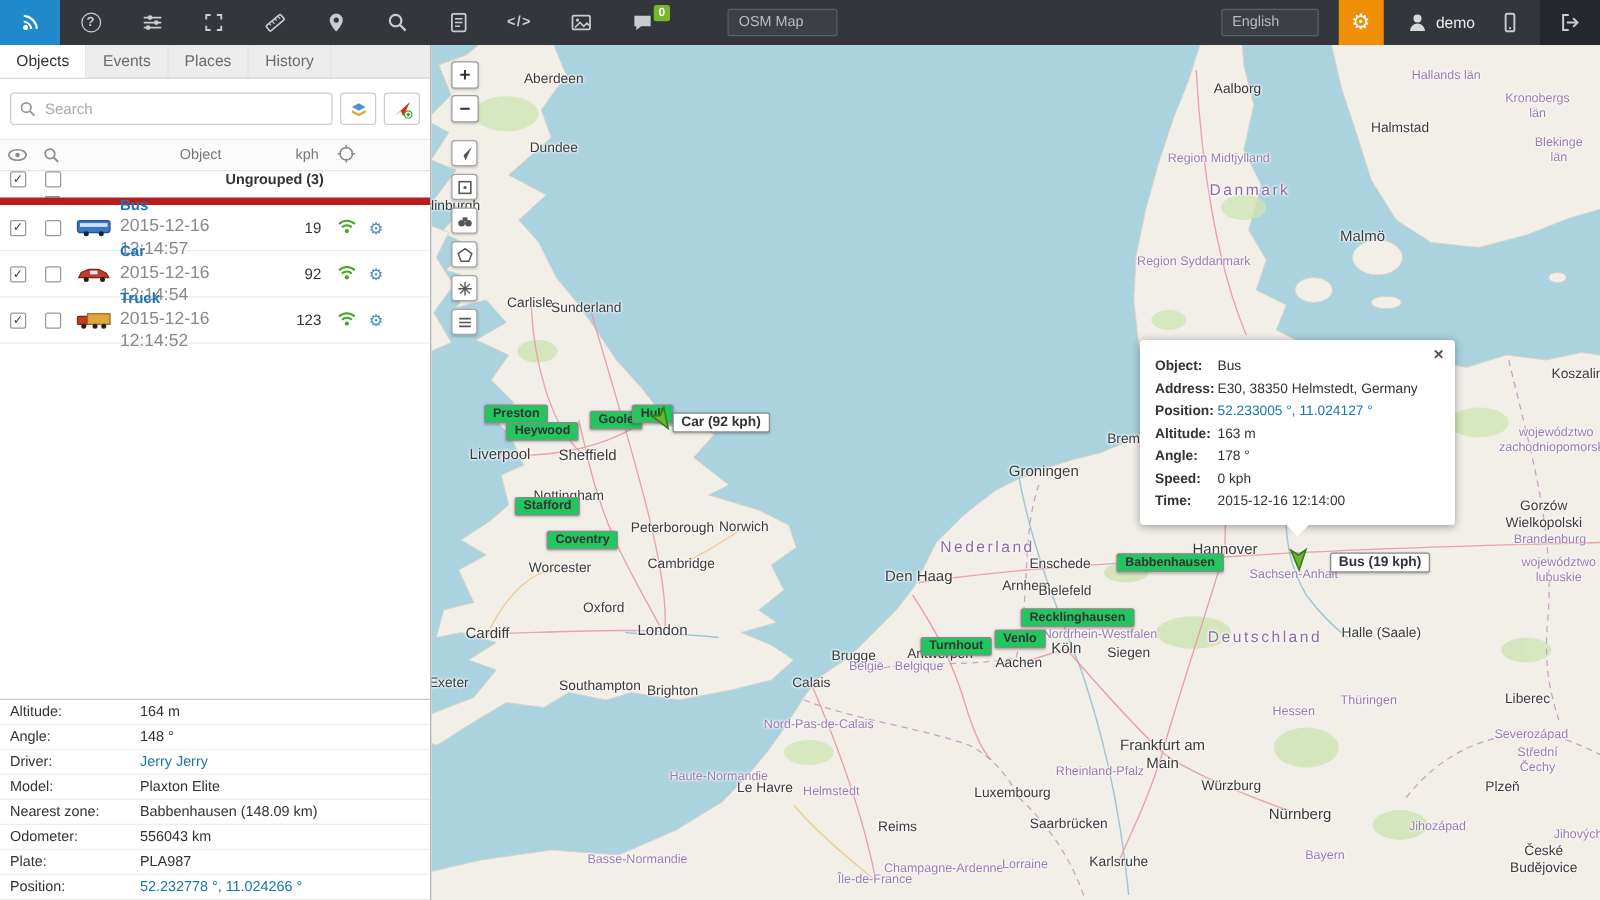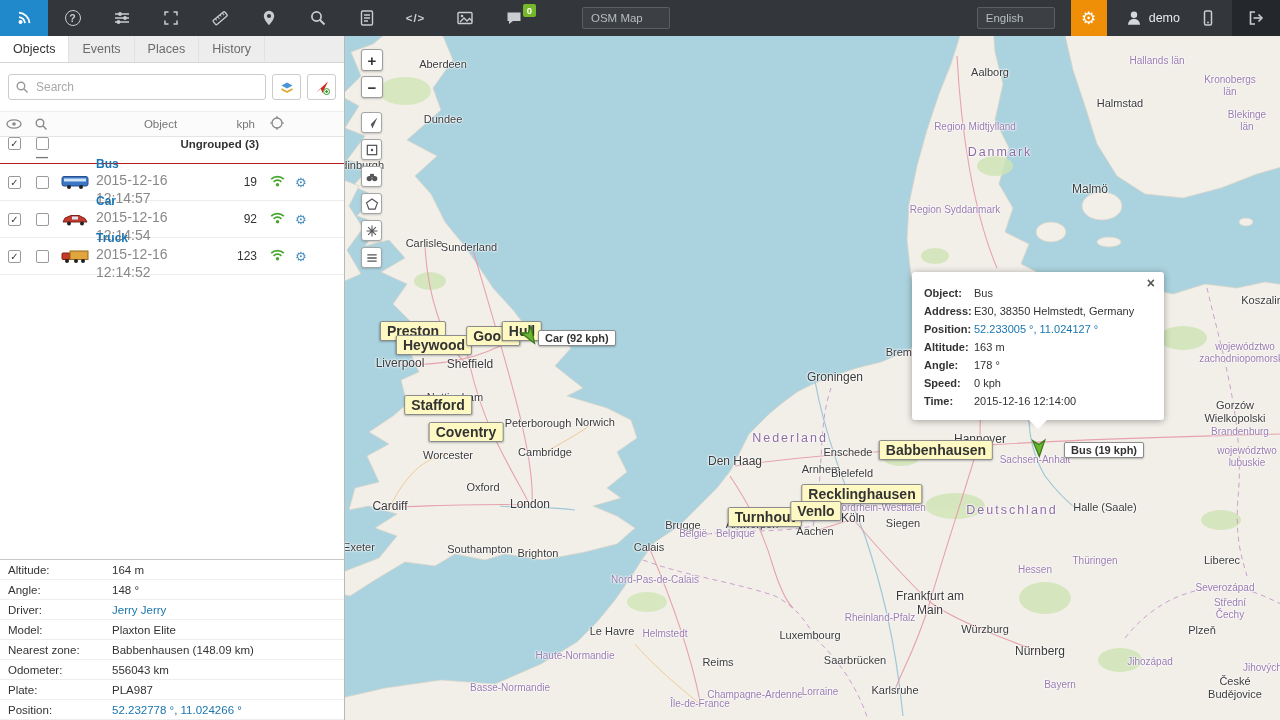--- a/index.html
+++ b/index.html
@@ -34,21 +34,21 @@
   .search-wrap input::placeholder{color:#a9a9a9}
   .s-mag{position:absolute;left:7px;top:6px;pointer-events:none}
   .sbtn{width:29px;height:26px;border:1px solid #ccc;border-radius:3px;background:#fff;display:flex;align-items:center;justify-content:center;cursor:pointer;flex:none}
 
   .othead{display:grid;grid-template-columns:28px 26px 42px 1fr 36px 83px;height:26px;align-items:center;border-top:1px solid #eee;border-bottom:1px solid #e4e4e4;background:#fbfbfb;color:#777;font-size:11.5px;flex:none}
   .othead .hic{display:flex;justify-content:center}
   .oh-object{text-align:center}
   .oh-kph{text-align:right;padding-right:6px}
   .oh-follow{padding-left:8px}
 
-  .grow{display:grid;grid-template-columns:28px 26px 42px 1fr 36px 83px;height:27px;align-items:center;border-bottom:1px solid #b91c1c;flex:none}
+  .grow{display:grid;grid-template-columns:28px 26px 42px 1fr 36px 83px;height:27px;align-items:center;border-bottom:6px solid #b91c1c;flex:none}
   .glabel{grid-column:3/6;text-align:right;font-size:11.5px;font-weight:bold;color:#333;padding-right:2px}
   .gminus{padding-left:36px;color:#777;font-weight:bold;font-size:12px;cursor:pointer}
 
   .orow{display:grid;grid-template-columns:28px 26px 42px 1fr 36px 83px;height:37px;align-items:center;border-bottom:1px solid #ededed;cursor:pointer;flex:none}
   .cb{width:13px;height:13px;border:1px solid #9a9a9a;border-radius:2px;background:#fff;display:inline-flex;align-items:center;justify-content:center;font-size:10px;color:#3b3b3b;margin-left:8px;cursor:pointer}
   .cb.checked::after{content:"✓";font-weight:bold}
   .veh{display:flex;justify-content:center}
   .ncell{line-height:1.25;overflow:hidden}
   .oname{color:#1d76b4;font-weight:bold;font-size:12px}
   .otime{color:#888;font-size:14px}
@@ -66,21 +66,21 @@
   .drow .dv{flex:1;white-space:nowrap;overflow:hidden}
   .link{color:#1b76ae}
 
   
   .map{position:absolute;left:345px;top:36px;width:935px;height:684px;overflow:hidden;background:#aad3df}
   #map-base{position:absolute;left:0;top:0}
   .mlab{position:absolute;transform:translate(-50%,-50%);font-size:11px;color:#3a3a3a;text-shadow:0 0 2px #fff,0 0 2px #fff,0 0 3px #fff;white-space:pre-line;text-align:center;line-height:1.15;pointer-events:none;z-index:5}
   .mlab.big{font-size:12px}
   .mlab.region{color:#9a7cb0;font-size:10px}
   .mlab.country{color:#8d6ba3;font-size:12.5px;letter-spacing:2px}
-  .zone{position:absolute;transform:translate(-50%,-50%);background:#fef9c3;border:1px solid #8b8b8b;border-radius:2px;padding:1px 6px;font-size:14px;font-weight:bold;color:#333;box-shadow:0 1px 2px rgba(0,0,0,.25);white-space:nowrap;z-index:8}
+  .zone{position:absolute;transform:translate(-50%,-50%);background:#22c55e;border:1px solid #8b8b8b;border-radius:2px;padding:1px 6px;font-size:10px;font-weight:bold;color:#333;box-shadow:0 1px 2px rgba(0,0,0,.25);white-space:nowrap;z-index:8}
   .marker{position:absolute;transform:translate(-50%,-50%);z-index:9;cursor:pointer}
   .obj-label{position:absolute;transform:translate(0,-50%);background:#fff;border:1px solid #8b8b8b;border-radius:2px;padding:1px 6px;font-size:11px;font-weight:bold;color:#333;box-shadow:0 1px 2px rgba(0,0,0,.25);white-space:nowrap;z-index:10;cursor:pointer}
 
   .popup{position:absolute;left:567px;top:236px;width:252px;background:#fff;border-radius:3px;box-shadow:0 1px 7px rgba(0,0,0,.35);padding:12px 12px 10px;z-index:30}
   .popup::after{content:"";position:absolute;left:50%;margin-left:-9px;top:100%;border:9px solid transparent;border-top-color:#fff}
   .prow{display:flex;font-size:11px;line-height:18px;color:#333}
   .plabel{width:50px;font-weight:bold;flex:none}
   .pvalue{flex:1;white-space:nowrap}
   .pclose{position:absolute;top:4px;right:9px;font-size:14px;font-weight:bold;color:#555;cursor:pointer;line-height:14px}
 
@@ -563,21 +563,21 @@
     <div class="mlab region" style="left: 372px; top: 498px;">België · Belgique</div>
     <div class="mlab country" style="left: 667px; top: 474px;">Deutschland</div>
     <div class="mlab region" style="left: 535px; top: 472px;">Nordrhein-Westfalen</div>
     <div class="mlab region" style="left: 690px; top: 424px;">Sachsen-Anhalt</div>
     <div class="mlab region" style="left: 750px; top: 525px;">Thüringen</div>
     <div class="mlab region" style="left: 690px; top: 534px;">Hessen</div>
     <div class="mlab region" style="left: 535px; top: 582px;">Rheinland-Pfalz</div>
     <div class="mlab region" style="left: 715px; top: 649px;">Bayern</div>
     <div class="mlab region" style="left: 310px; top: 544px;">Nord-Pas-de-Calais</div>
     <div class="mlab region" style="left: 320px; top: 598px;">Helmstedt</div>
-    <div class="mlab region" style="left: 230px; top: 620px;">Haute-Normandie</div>
+    <div class="mlab region" style="left: 230px; top: 586px;">Haute-Normandie</div>
     <div class="mlab region" style="left: 165px; top: 652px;">Basse-Normandie</div>
     <div class="mlab region" style="left: 355px; top: 668px;">Île-de-France</div>
     <div class="mlab region" style="left: 410px; top: 659px;">Champagne-Ardenne</div>
     <div class="mlab region" style="left: 475px; top: 656px;">Lorraine</div>
     <div class="mlab region" style="left: 880px; top: 552px;">Severozápad</div>
     <div class="mlab region" style="left: 885px; top: 572px;">Střední Čechy</div>
     <div class="mlab region" style="left: 805px; top: 626px;">Jihozápad</div>
     <div class="mlab region" style="left: 923px; top: 632px;">Jihovýchod</div>
     <div class="mlab region" style="left: 895px; top: 396px;">Brandenburg</div>
     <div class="mlab region" style="left: 900px; top: 316px;">województwo

